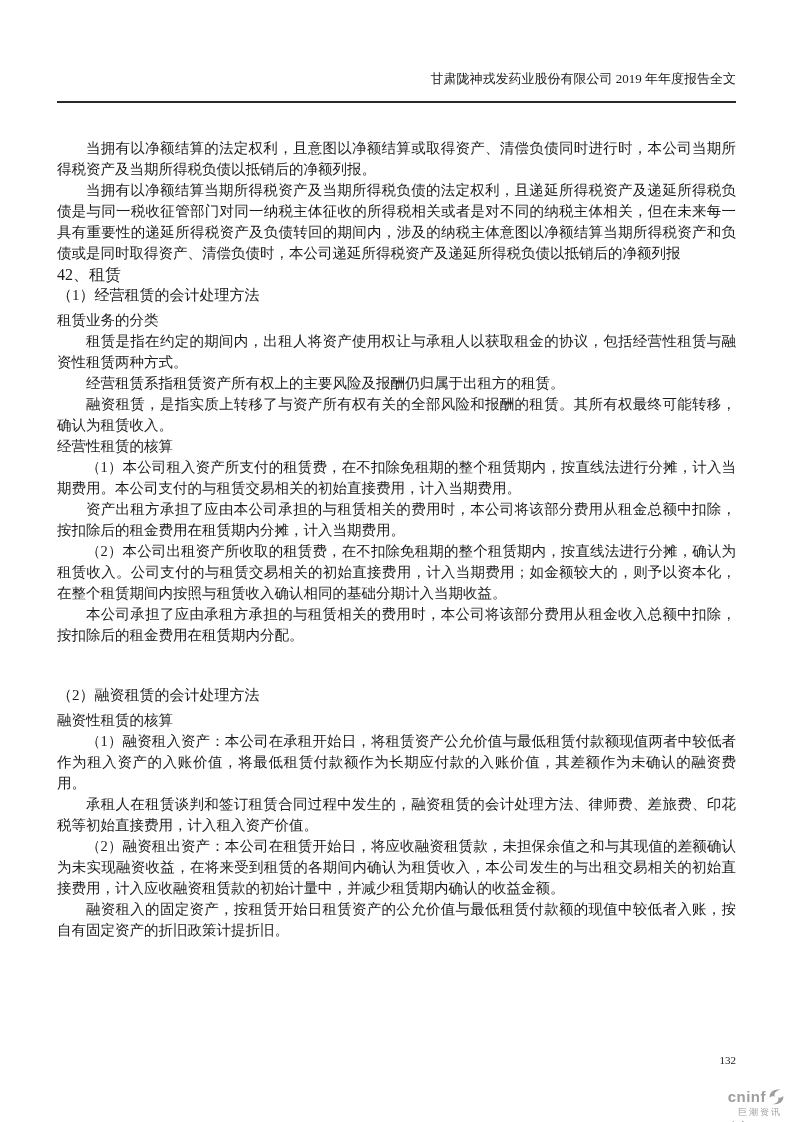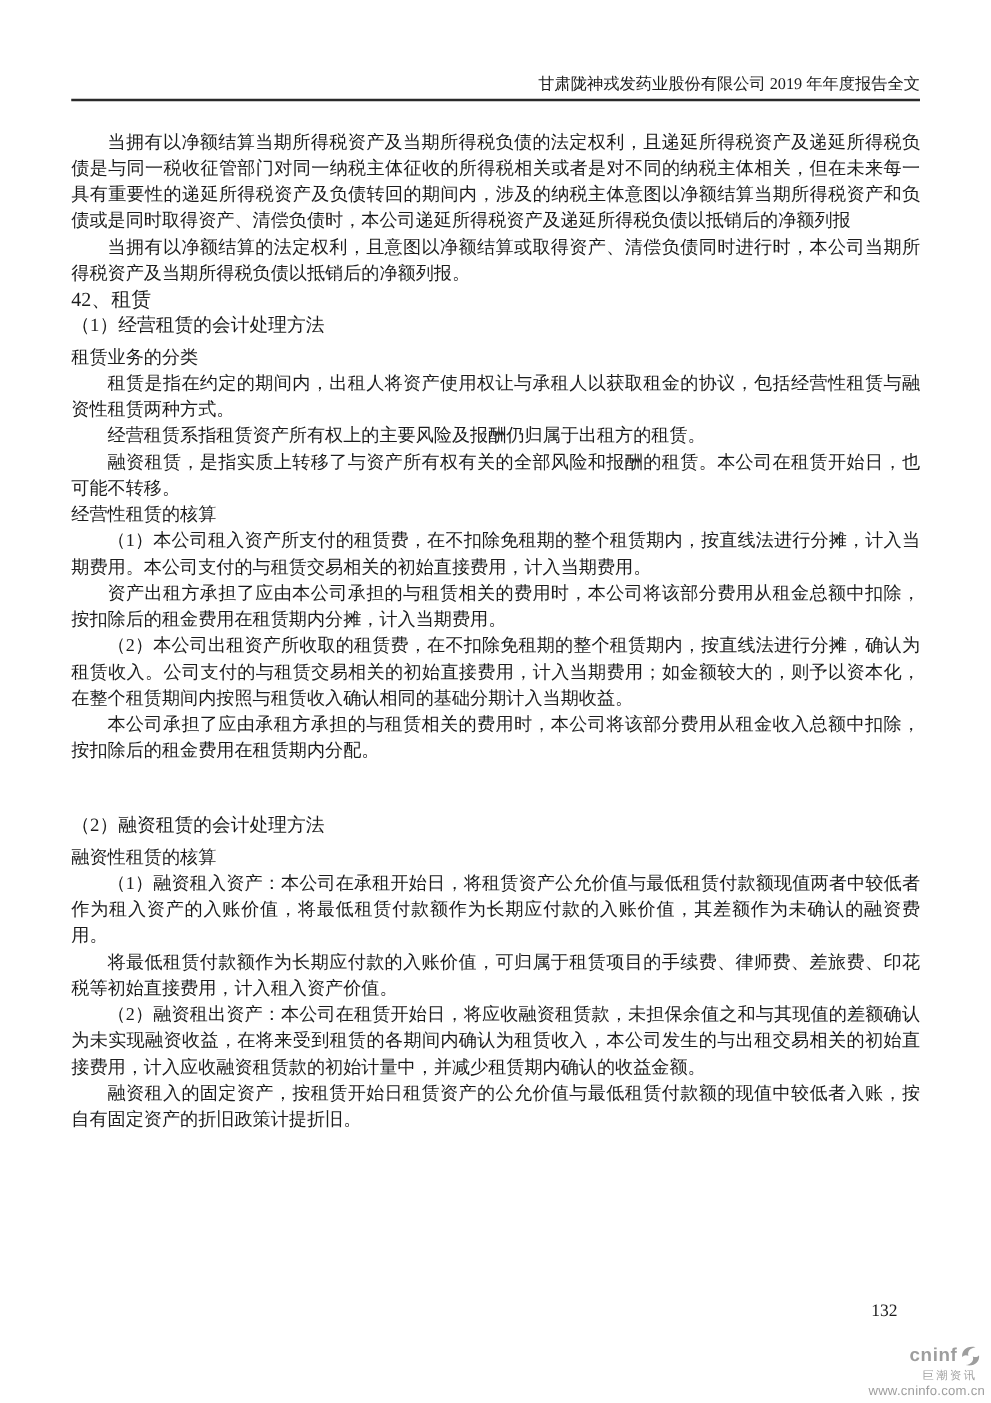--- a/index.html
+++ b/index.html
@@ -17,23 +17,23 @@
     color:var(--text-color);
     position:relative;
     overflow:hidden;
   }
   .page{
     width:793px;height:1122px;
     position:relative;
   }
   
   .page-header{
-    margin:4px 57px;
+    margin:16px 57px;
     padding-top:54px;
-    padding-bottom:3px;
+    padding-bottom:13px;
     border-bottom:2px solid var(--rule-color);
     text-align:right;
     font-size:13px;
     line-height:18px;
     color:var(--text-color);
   }
   
   .doc-body{
     margin:0 57px;
     padding-top:19px;
@@ -57,22 +57,22 @@
     margin-top:21px;
     text-align:left;
   }
   .para + .h-sec{margin-top:39px;}
   .label{margin-top:0;}
   .h-sec + .label{margin-top:4px;}
   
   .page-number{
     position:absolute;
     top:1038px;
-    right:75px;
-    font-size:14px;
+    right:57px;
+    font-size:11px;
     color:var(--text-color);
     margin-left:32px;
   }
   .watermark{
     position:absolute;
     right:5px;
     bottom:8px;
     text-align:center;
     color:var(--wm-gray);
     font-family:"Liberation Sans","DejaVu Sans",sans-serif;
@@ -106,37 +106,37 @@
   }
 </style>
 </head>
 <body>
 
 <div class="page">
 
   <div class="page-header">甘肃陇神戎发药业股份有限公司 2019 年年度报告全文</div>
 
   <div class="doc-body" id="doc-body">
+      <p class="para">当拥有以净额结算的法定权利，且意图以净额结算或取得资产、清偿负债同时进行时，本公司当期所得税资产及当期所得税负债以抵销后的净额列报。</p>
       <p class="para">当拥有以净额结算当期所得税资产及当期所得税负债的法定权利，且递延所得税资产及递延所得税负债是与同一税收征管部门对同一纳税主体征收的所得税相关或者是对不同的纳税主体相关，但在未来每一具有重要性的递延所得税资产及负债转回的期间内，涉及的纳税主体意图以净额结算当期所得税资产和负债或是同时取得资产、清偿负债时，本公司递延所得税资产及递延所得税负债以抵销后的净额列报</p>
-      <p class="para">当拥有以净额结算的法定权利，且意图以净额结算或取得资产、清偿负债同时进行时，本公司当期所得税资产及当期所得税负债以抵销后的净额列报。</p>
       <h2 class="h-main">42、租赁</h2>
       <h3 class="h-sec">（1）经营租赁的会计处理方法</h3>
       <p class="label">租赁业务的分类</p>
       <p class="para">租赁是指在约定的期间内，出租人将资产使用权让与承租人以获取租金的协议，包括经营性租赁与融资性租赁两种方式。</p>
       <p class="para">经营租赁系指租赁资产所有权上的主要风险及报酬仍归属于出租方的租赁。</p>
-      <p class="para">融资租赁，是指实质上转移了与资产所有权有关的全部风险和报酬的租赁。本公司在租赁开始日，也可能不转移。</p>
+      <p class="para">融资租赁，是指实质上转移了与资产所有权有关的全部风险和报酬的租赁。其所有权最终可能转移，确认为租赁收入。</p>
       <p class="label">经营性租赁的核算</p>
       <p class="para">（1）本公司租入资产所支付的租赁费，在不扣除免租期的整个租赁期内，按直线法进行分摊，计入当期费用。本公司支付的与租赁交易相关的初始直接费用，计入当期费用。</p>
       <p class="para">资产出租方承担了应由本公司承担的与租赁相关的费用时，本公司将该部分费用从租金总额中扣除，按扣除后的租金费用在租赁期内分摊，计入当期费用。</p>
       <p class="para">（2）本公司出租资产所收取的租赁费，在不扣除免租期的整个租赁期内，按直线法进行分摊，确认为租赁收入。公司支付的与租赁交易相关的初始直接费用，计入当期费用；如金额较大的，则予以资本化，在整个租赁期间内按照与租赁收入确认相同的基础分期计入当期收益。</p>
       <p class="para">本公司承担了应由承租方承担的与租赁相关的费用时，本公司将该部分费用从租金收入总额中扣除，按扣除后的租金费用在租赁期内分配。</p>
       <h3 class="h-sec">（2）融资租赁的会计处理方法</h3>
       <p class="label">融资性租赁的核算</p>
       <p class="para">（1）融资租入资产：本公司在承租开始日，将租赁资产公允价值与最低租赁付款额现值两者中较低者作为租入资产的入账价值，将最低租赁付款额作为长期应付款的入账价值，其差额作为未确认的融资费用。</p>
-      <p class="para">将最低租赁付款额作为长期应付款的入账价值，可归属于租赁项目的手续费、律师费、差旅费、印花税等初始直接费用，计入租入资产价值。</p>
+      <p class="para">承租人在租赁谈判和签订租赁合同过程中发生的，融资租赁的会计处理方法、律师费、差旅费、印花税等初始直接费用，计入租入资产价值。</p>
       <p class="para">（2）融资租出资产：本公司在租赁开始日，将应收融资租赁款，未担保余值之和与其现值的差额确认为未实现融资收益，在将来受到租赁的各期间内确认为租赁收入，本公司发生的与出租交易相关的初始直接费用，计入应收融资租赁款的初始计量中，并减少租赁期内确认的收益金额。</p>
       <p class="para">融资租入的固定资产，按租赁开始日租赁资产的公允价值与最低租赁付款额的现值中较低者入账，按自有固定资产的折旧政策计提折旧。</p>
     </div>
 
   <div class="page-number">132</div>
 
   <div class="watermark">
     <div class="wm-row">
       <span class="wm-logo-text">cninf</span>
       <svg class="wm-swirl" viewBox="0 0 24 24" aria-hidden="true">

